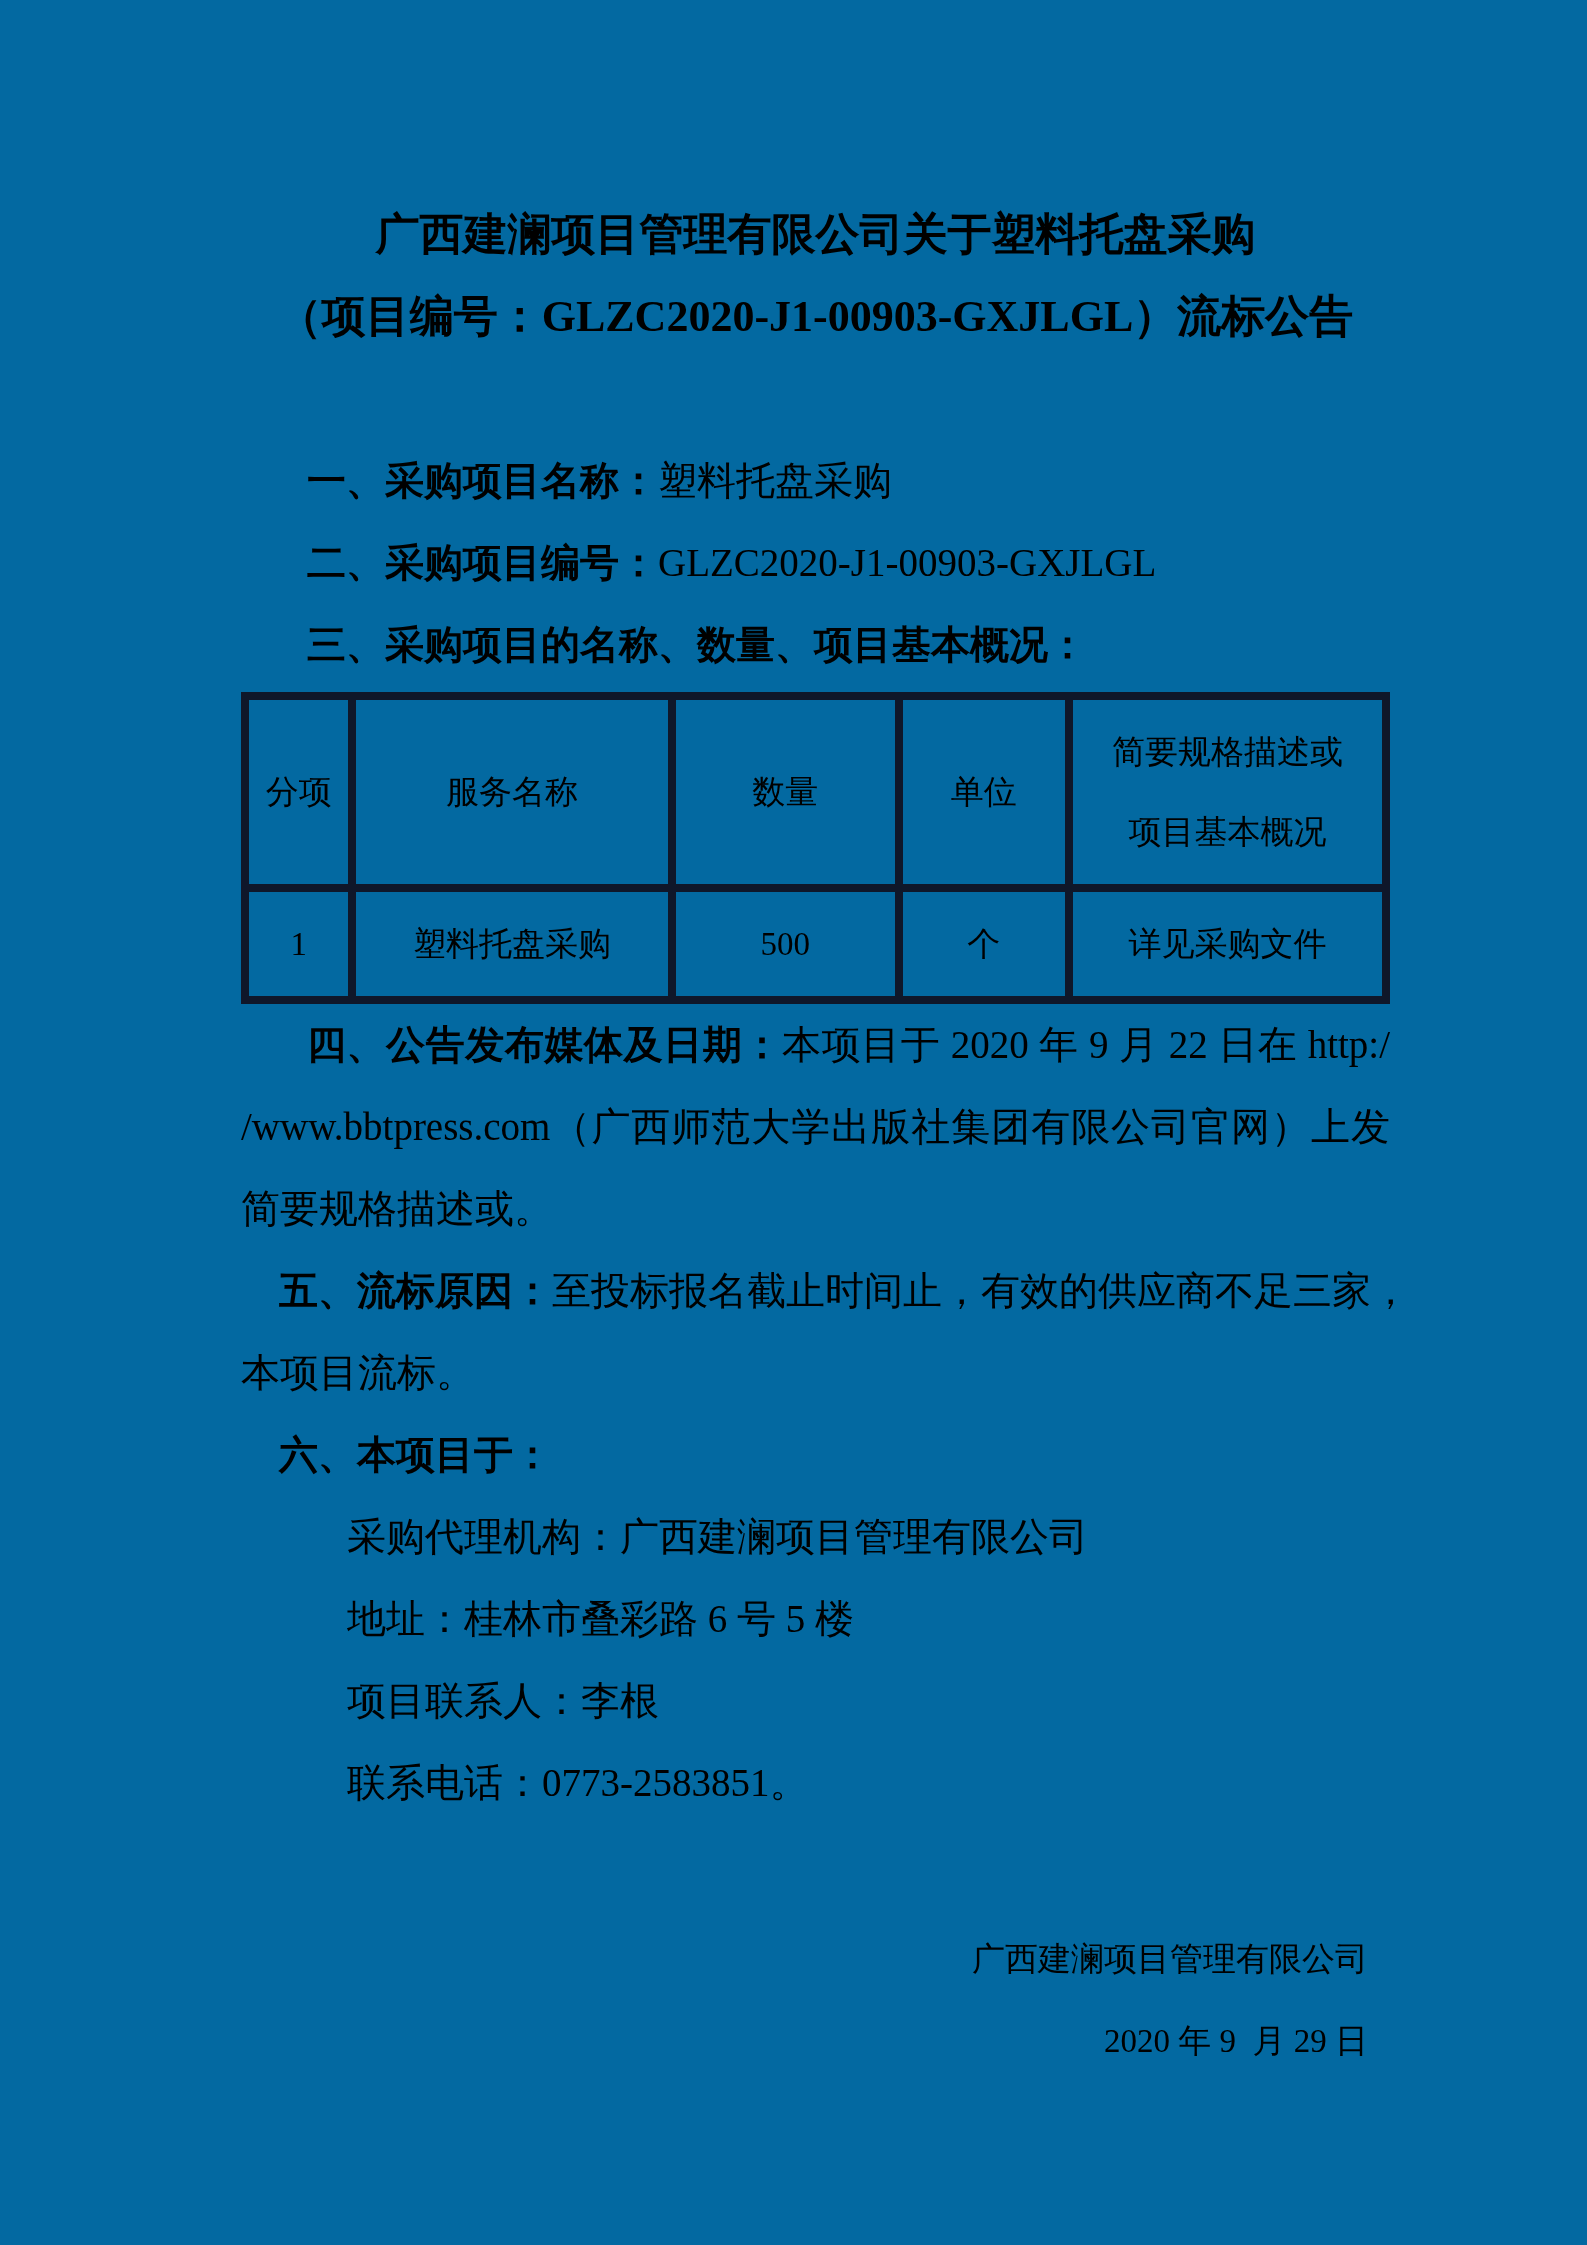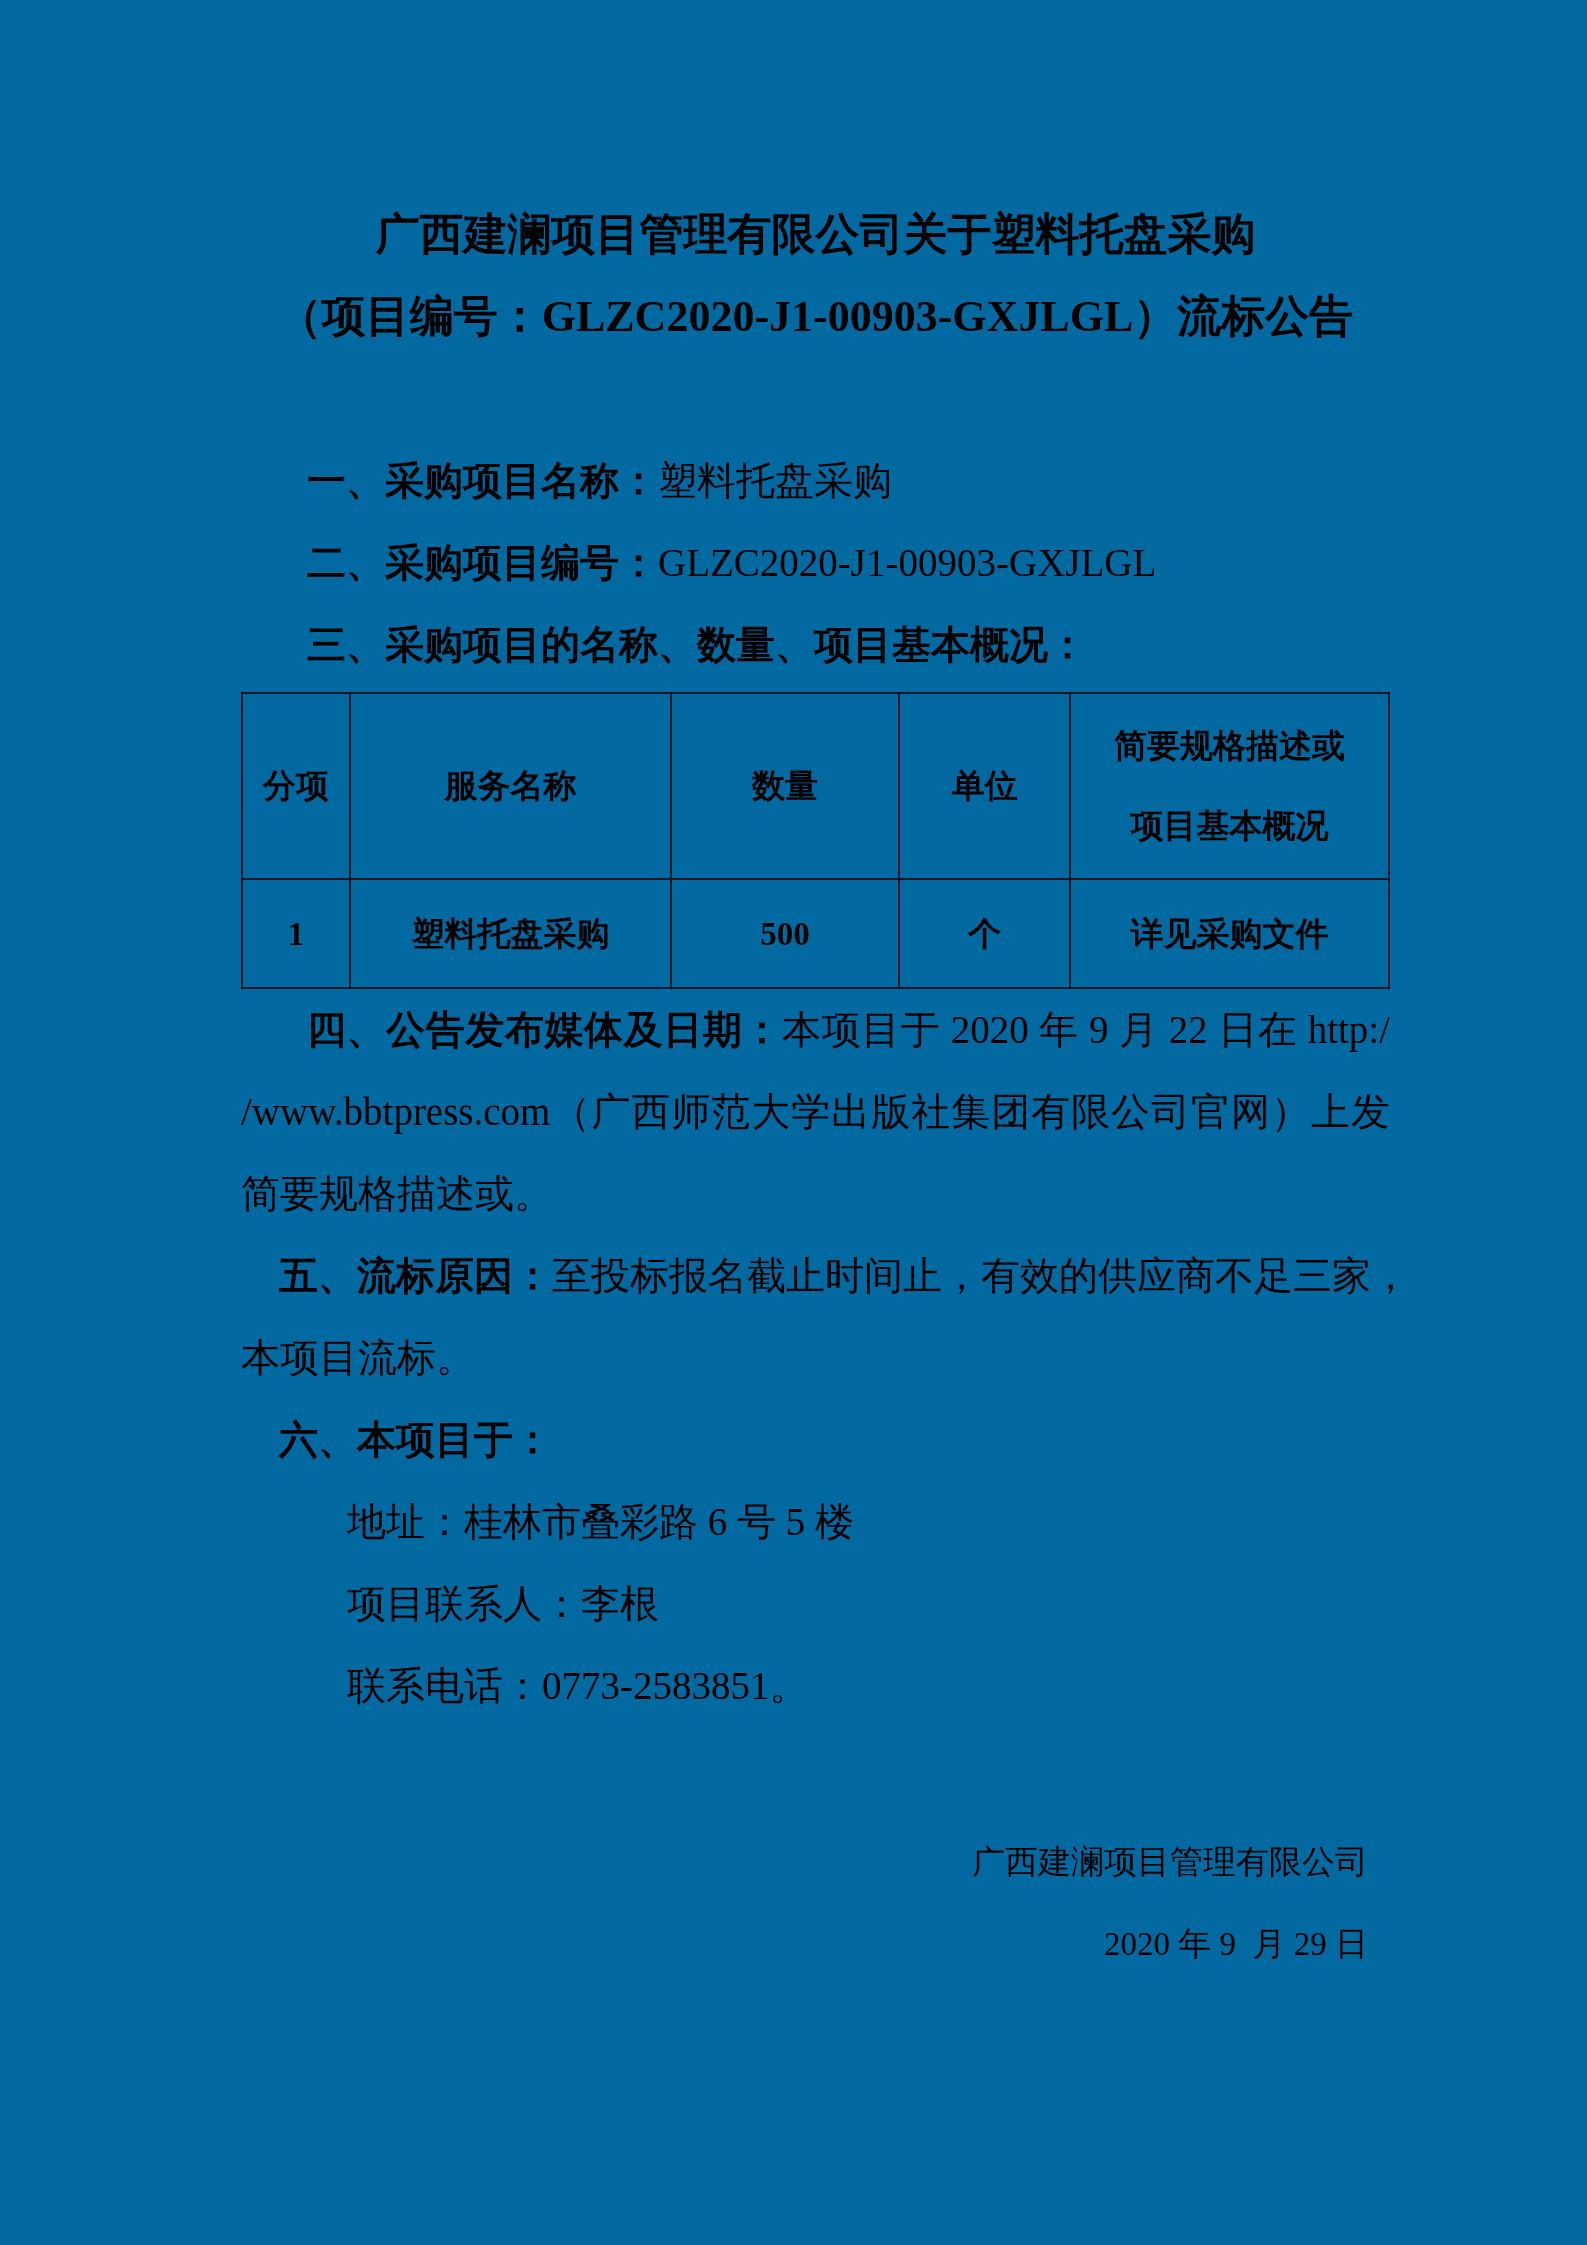--- a/index.html
+++ b/index.html
@@ -45,24 +45,24 @@
   .ind3 { padding-left: 106px; }
   .b { font-weight: bold; }
   table.items {
     border-collapse: collapse;
     width: 100%;
     table-layout: fixed;
     margin-top: 6px;
     font-size: 33px;
   }
   table.items th, table.items td {
-    border: 2px solid #0f172a;
+    border: 8px solid #0f172a;
     text-align: center;
     vertical-align: middle;
-    font-weight: bold;
+    font-weight: normal;
     line-height: 80px;
     padding: 12px;
     white-space: pre-line;
     overflow: hidden;
   }
   tr.hrow { height: 166px; }
   tr.drow { height: 109px; }
   col.c1 { width: 9.4%; }
   col.c2 { width: 28%; }
   col.c3 { width: 19.9%; }
@@ -127,20 +127,21 @@
 
     <p class="line ind2 fill"><span class="b">四、公告发布媒体及日期：</span><span>本项目于 2020 年 9 月 22 日在 http:/</span></p>
     <p class="line fill"><span>/www.bbtpress.com（广西师范大学出版社集团有限公司官网）上发</span></p>
     <p class="line"><span>简要规格描述或。</span></p>
 
     <p class="line ind1 fill"><span class="b">五、流标原因：</span><span>至投标报名截止时间止，有效的供应商不足三家，</span></p>
     <p class="line"><span>本项目流标。</span></p>
 
     <p class="line ind1"><span class="b">六、本项目于：</span></p>
 
+    <p class="line ind3">采购代理机构：广西建澜项目管理有限公司</p>
     <p class="line ind3">地址：桂林市叠彩路 6 号 5 楼</p>
     <p class="line ind3">项目联系人：李根</p>
     <p class="line ind3">联系电话：0773-2583851。</p>
 
     <div class="footer">
       <p class="fline">广西建澜项目管理有限公司</p>
       <p class="fline">2020 年 9  月 29 日</p>
     </div>
 
   </div>

